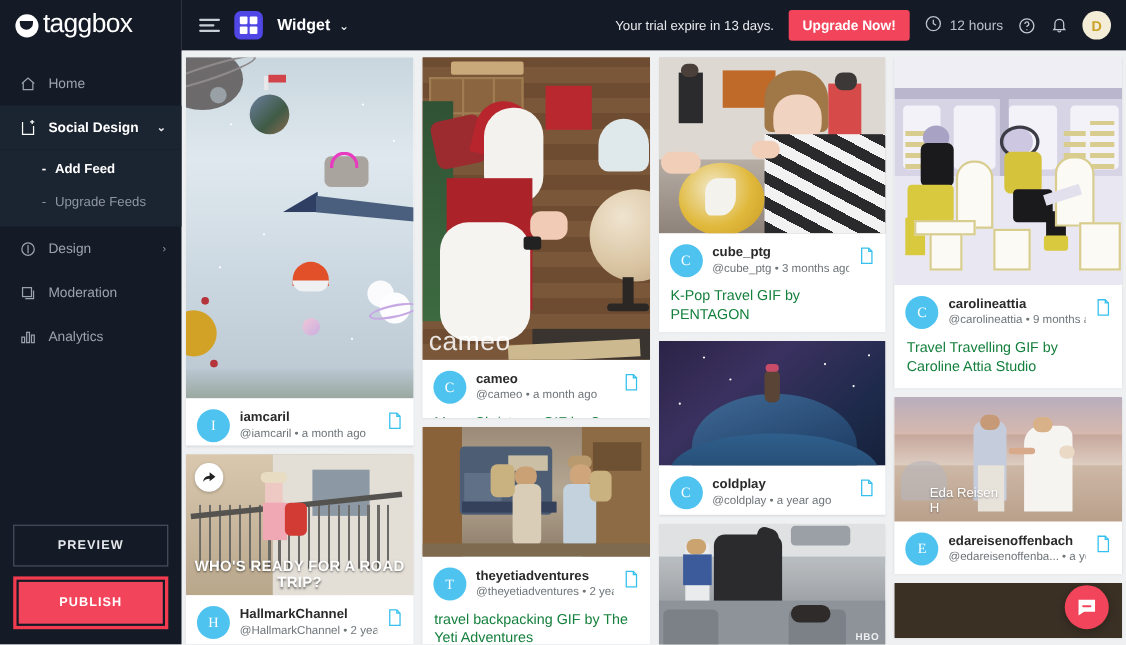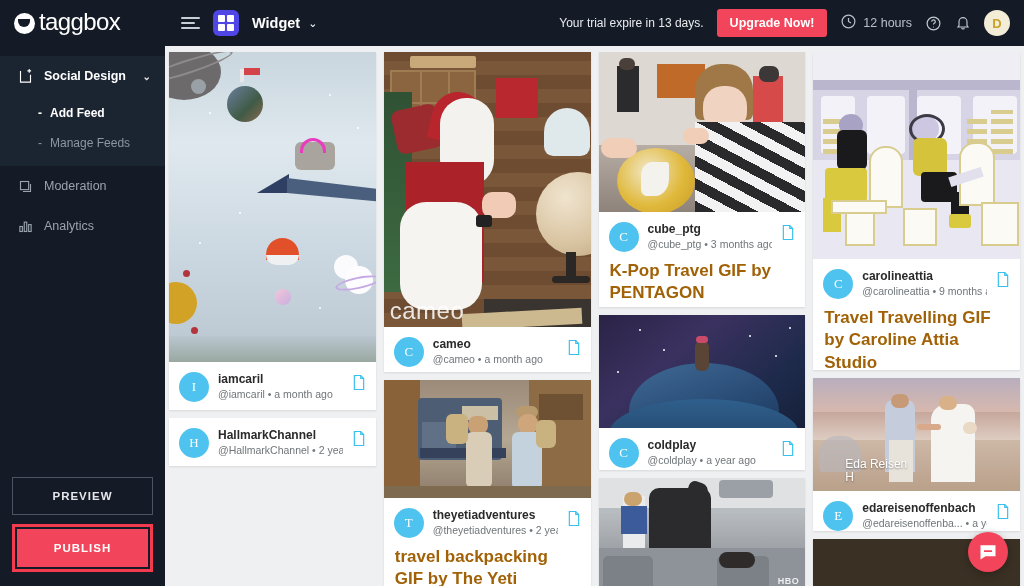--- a/index.html
+++ b/index.html
@@ -122,21 +122,21 @@
   .meta { display: flex; align-items: flex-start; padding: 10px 10px 8px 10px; gap: 9px; }
   .avatar {
     width: 30px; height: 30px; border-radius: 50%; background: #4fc3ef;
     color: #fff; font-size: 13px; font-family: "Liberation Serif", serif;
     display: flex; align-items: center; justify-content: center; flex: 0 0 30px;
   }
   .names { flex: 1 1 auto; min-width: 0; }
   .uname { font-size: 12px; font-weight: bold; color: #2a2a2a; line-height: 1.25; }
   .handle { font-size: 10.5px; color: #6f7579; line-height: 1.4; white-space: nowrap; overflow: hidden; }
   .doc-ico { flex: 0 0 14px; margin-top: 2px; }
-  .caption { padding: 0 11px 12px 11px; font-size: 17px; color: #a16207; line-height: 1.32; font-weight: bold; }
+  .caption { padding: 0 11px 12px 11px; font-size: 13px; color: #15803d; line-height: 1.32; }
 
   
   .m-space { background: linear-gradient(#c9d6de 0%, #dfe8ee 30%, #cdd9e2 62%, #b9c6d0 100%); }
   .m-santa { background: linear-gradient(160deg,#6d4b33 0%, #8a5f3e 40%, #5e4029 100%); }
   .m-kpop  { background: linear-gradient(#cfc9c4 0%, #b9b0a8 55%, #8e837a 100%); }
   .m-bus   { background: #e7e5f0; }
   .m-beach { background: linear-gradient(#cdb9b4 0%, #d6c2b6 40%, #c3ab9b 100%); }
   .m-night { background: linear-gradient(140deg,#2b2346 0%, #3b3160 35%, #1d2a4a 75%, #16203a 100%); }
   .m-stairs{ background: linear-gradient(120deg,#cfc0ad 0%, #b9a892 45%, #d7cec2 100%); }
   .m-yeti  { background: linear-gradient(#9b8a78 0%, #b5a893 50%, #8b7a68 100%); }
@@ -185,43 +185,62 @@
 
   <aside class="sidebar">
 
     <div class="logo-wrap">
       <span class="logo-mark"></span>
       <span class="logo-text">taggbox</span>
     </div>
 
     <nav class="nav">
 
+      <div class="nav-item">
+        <span class="nav-ico">
+          <svg width="15" height="15" viewBox="0 0 24 24" fill="none" stroke="#9aa3ae" stroke-width="1.8">
+              <path d="M3 11l9-8 9 8"></path>
+              <path d="M5 10v10h14V10"></path>
+            </svg>
+        </span>
+        <span class="nav-label">Home</span>
+      </div>
 
       <div class="nav-item active">
         <span class="nav-ico">
           <svg width="15" height="15" viewBox="0 0 24 24" fill="none" stroke="#ffffff" stroke-width="1.8">
               <path d="M4 3v18h16V9"></path>
               <path d="M15 3h6M18 0v6"></path>
             </svg>
         </span>
         <span class="nav-label">Social Design</span>
         <span class="chev">⌄</span>
       </div>
 
       <div class="subnav">
         <div class="sub-item sel">
           <span class="dash">-</span>
           <span>Add Feed</span>
         </div>
         <div class="sub-item">
           <span class="dash">-</span>
-          <span>Manage Feeds</span>
-        </div>
-      </div>
-
+          <span>Upgrade Feeds</span>
+        </div>
+      </div>
+
+      <div class="nav-item">
+        <span class="nav-ico">
+          <svg width="15" height="15" viewBox="0 0 24 24" fill="none" stroke="#9aa3ae" stroke-width="1.8">
+              <circle cx="12" cy="12" r="9"></circle>
+              <path d="M12 6v12"></path>
+            </svg>
+        </span>
+        <span class="nav-label">Design</span>
+        <span class="chev">›</span>
+      </div>
 
       <div class="nav-item">
         <span class="nav-ico">
           <svg width="15" height="15" viewBox="0 0 24 24" fill="none" stroke="#9aa3ae" stroke-width="1.8">
               <rect x="4" y="4" width="13" height="13"></rect>
               <path d="M8 20h12V8"></path>
             </svg>
         </span>
         <span class="nav-label">Moderation</span>
       </div>
@@ -341,20 +360,37 @@
             <span class="doc-ico">
               <svg width="14" height="17" viewBox="0 0 24 28" fill="none" stroke="#35c0ee" stroke-width="2">
                   <path d="M4 2h11l5 5v19H4z"></path>
                   <path d="M15 2v5h5"></path>
                 </svg>
             </span>
           </div>
         </div>
 
         <div class="card">
+          <div class="media m-stairs" style="height:128px">
+            <span style="position:absolute;left:0;top:0;width:38%;height:100%;background:linear-gradient(#d9c8ae,#b9a78c);"></span>
+            <span style="position:absolute;left:38%;top:0;right:0;height:100%;background:#e3ded6;"></span>
+            <span style="position:absolute;left:115px;top:14px;width:52px;height:42px;background:#8c99a5;"></span>
+            <span style="position:absolute;left:12px;top:46px;right:20px;height:58px;background:repeating-linear-gradient(90deg,#6c6a66 0 2px,transparent 2px 9px);"></span>
+            <span style="position:absolute;left:4px;top:44px;right:10px;height:5px;background:#55534f;transform:rotate(-6deg);"></span>
+            <span style="position:absolute;left:68px;top:16px;width:24px;height:10px;background:#e8dcc2;border-radius:12px;"></span>
+            <span style="position:absolute;left:72px;top:26px;width:16px;height:24px;background:#eec9c4;"></span>
+            <span style="position:absolute;left:70px;top:44px;width:22px;height:34px;background:#f0a8b4;"></span>
+            <span style="position:absolute;left:90px;top:44px;width:20px;height:30px;background:#d23b33;border-radius:5px;"></span>
+            <span class="share-btn">
+              <svg width="14" height="14" viewBox="0 0 24 24" fill="#222">
+                  <path d="M13 4l9 7-9 7v-4c-5 0-8 1.5-10 5 .5-6 4-9 10-9.5V4z"></path>
+                </svg>
+            </span>
+            <div class="overlay-text">WHO'S READY FOR A ROAD TRIP?</div>
+          </div>
           <div class="meta">
             <span class="avatar">H</span>
             <span class="names">
               <span class="uname" style="display:block">HallmarkChannel</span>
               <span class="handle" style="display:block">@HallmarkChannel • 2 years ago</span>
             </span>
             <span class="doc-ico">
               <svg width="14" height="17" viewBox="0 0 24 28" fill="none" stroke="#35c0ee" stroke-width="2">
                   <path d="M4 2h11l5 5v19H4z"></path>
                   <path d="M15 2v5h5"></path>

